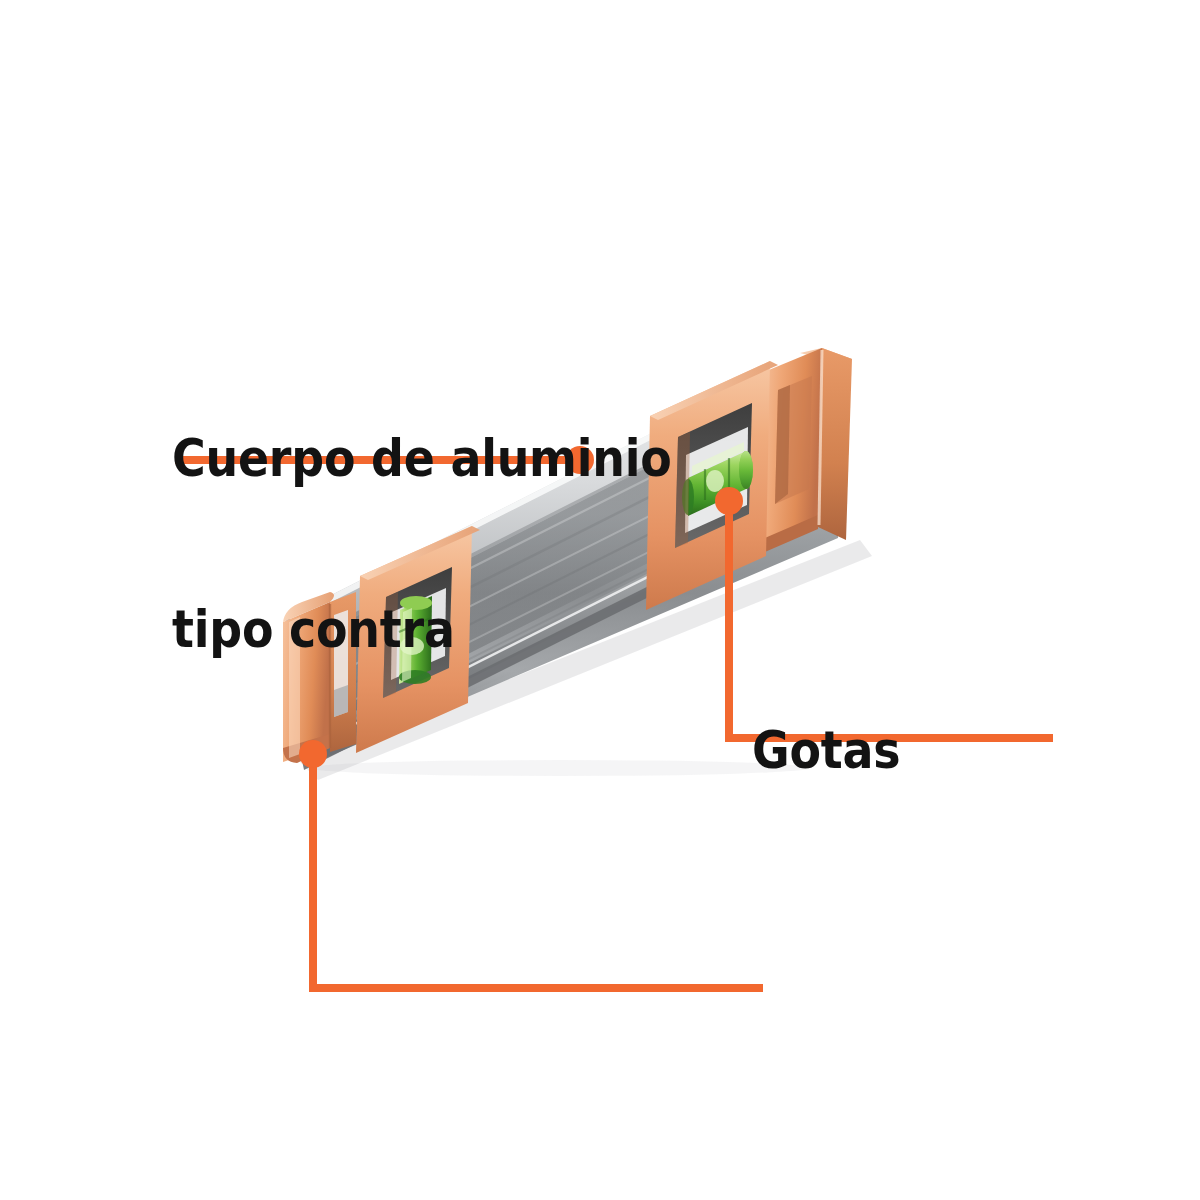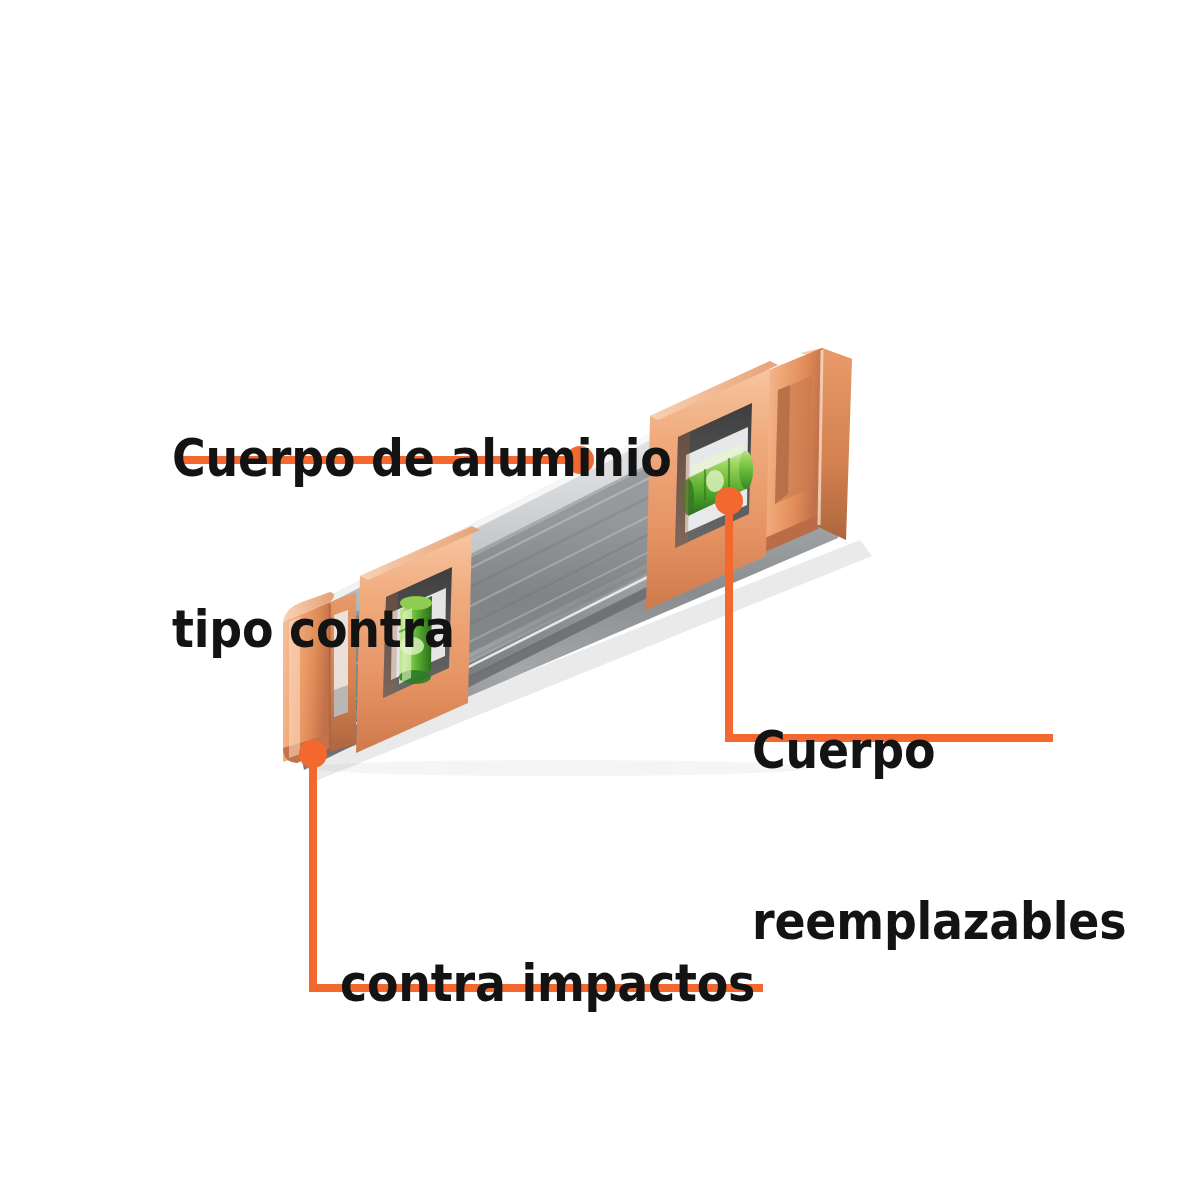--- a/index.html
+++ b/index.html
@@ -247,21 +247,19 @@
       </g>
     </g>
   </svg>
 
   <div class="callout-text" id="label-aluminio" style="color: rgb(19, 19, 19);">
     <span class="ln">Cuerpo de aluminio</span>
     <span class="ln">tipo contra</span>
   </div>
 
   <div class="callout-text" id="label-gotas" style="color: rgb(19, 19, 19);">
-    <span class="ln">Cuerpo</span>
-    <span class="ln">reemplazables</span>
+    <span class="ln">Gotas</span>
   </div>
 
   <div class="callout-text" id="label-abs" style="color: rgb(19, 19, 19);">
-    <span class="ln">contra impactos</span>
   </div>
 
 </div>
 
 </body></html>

